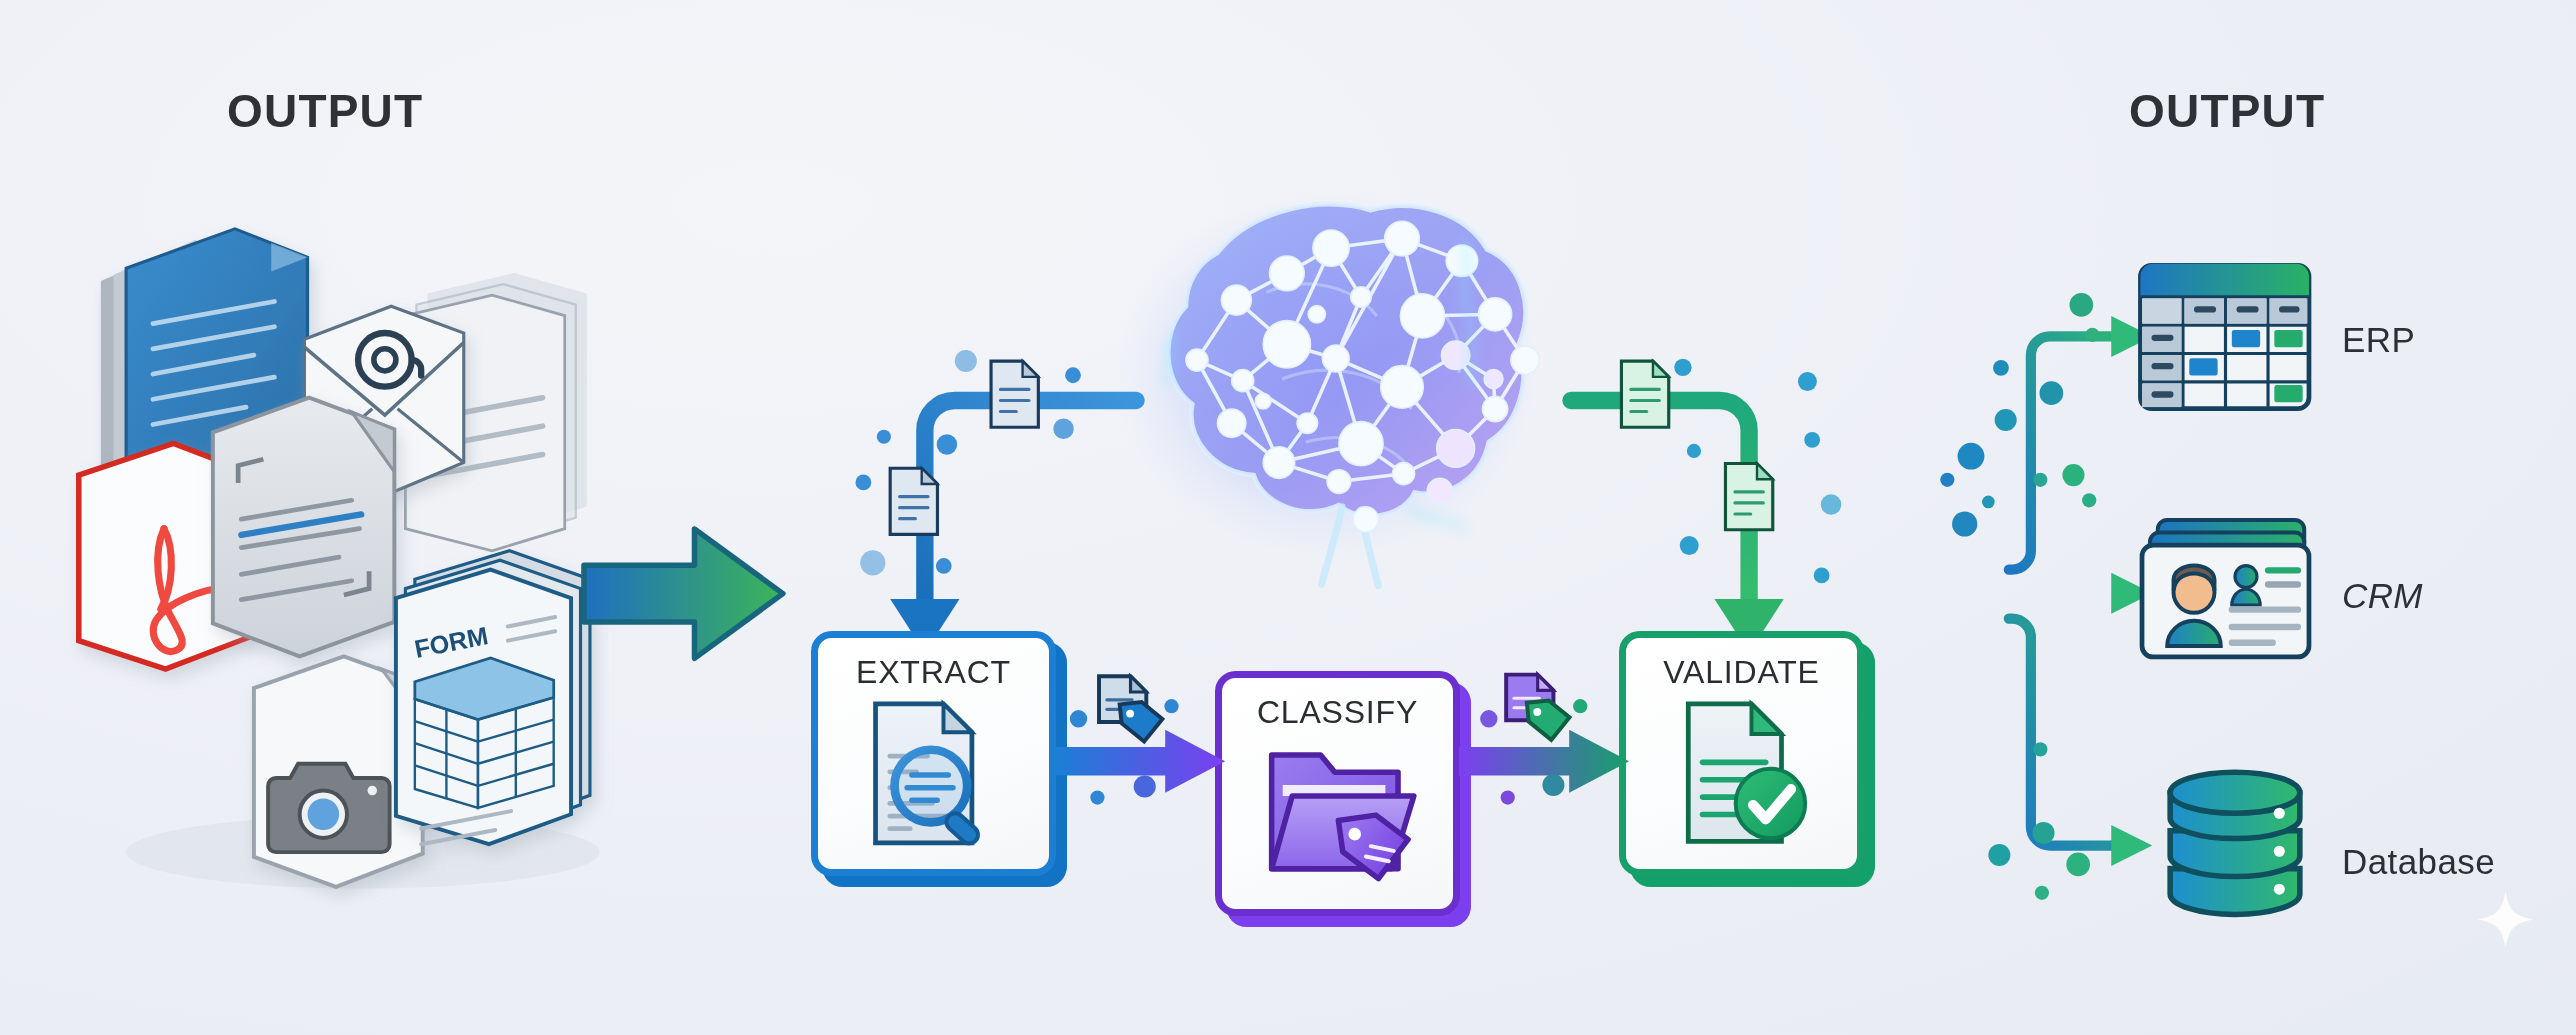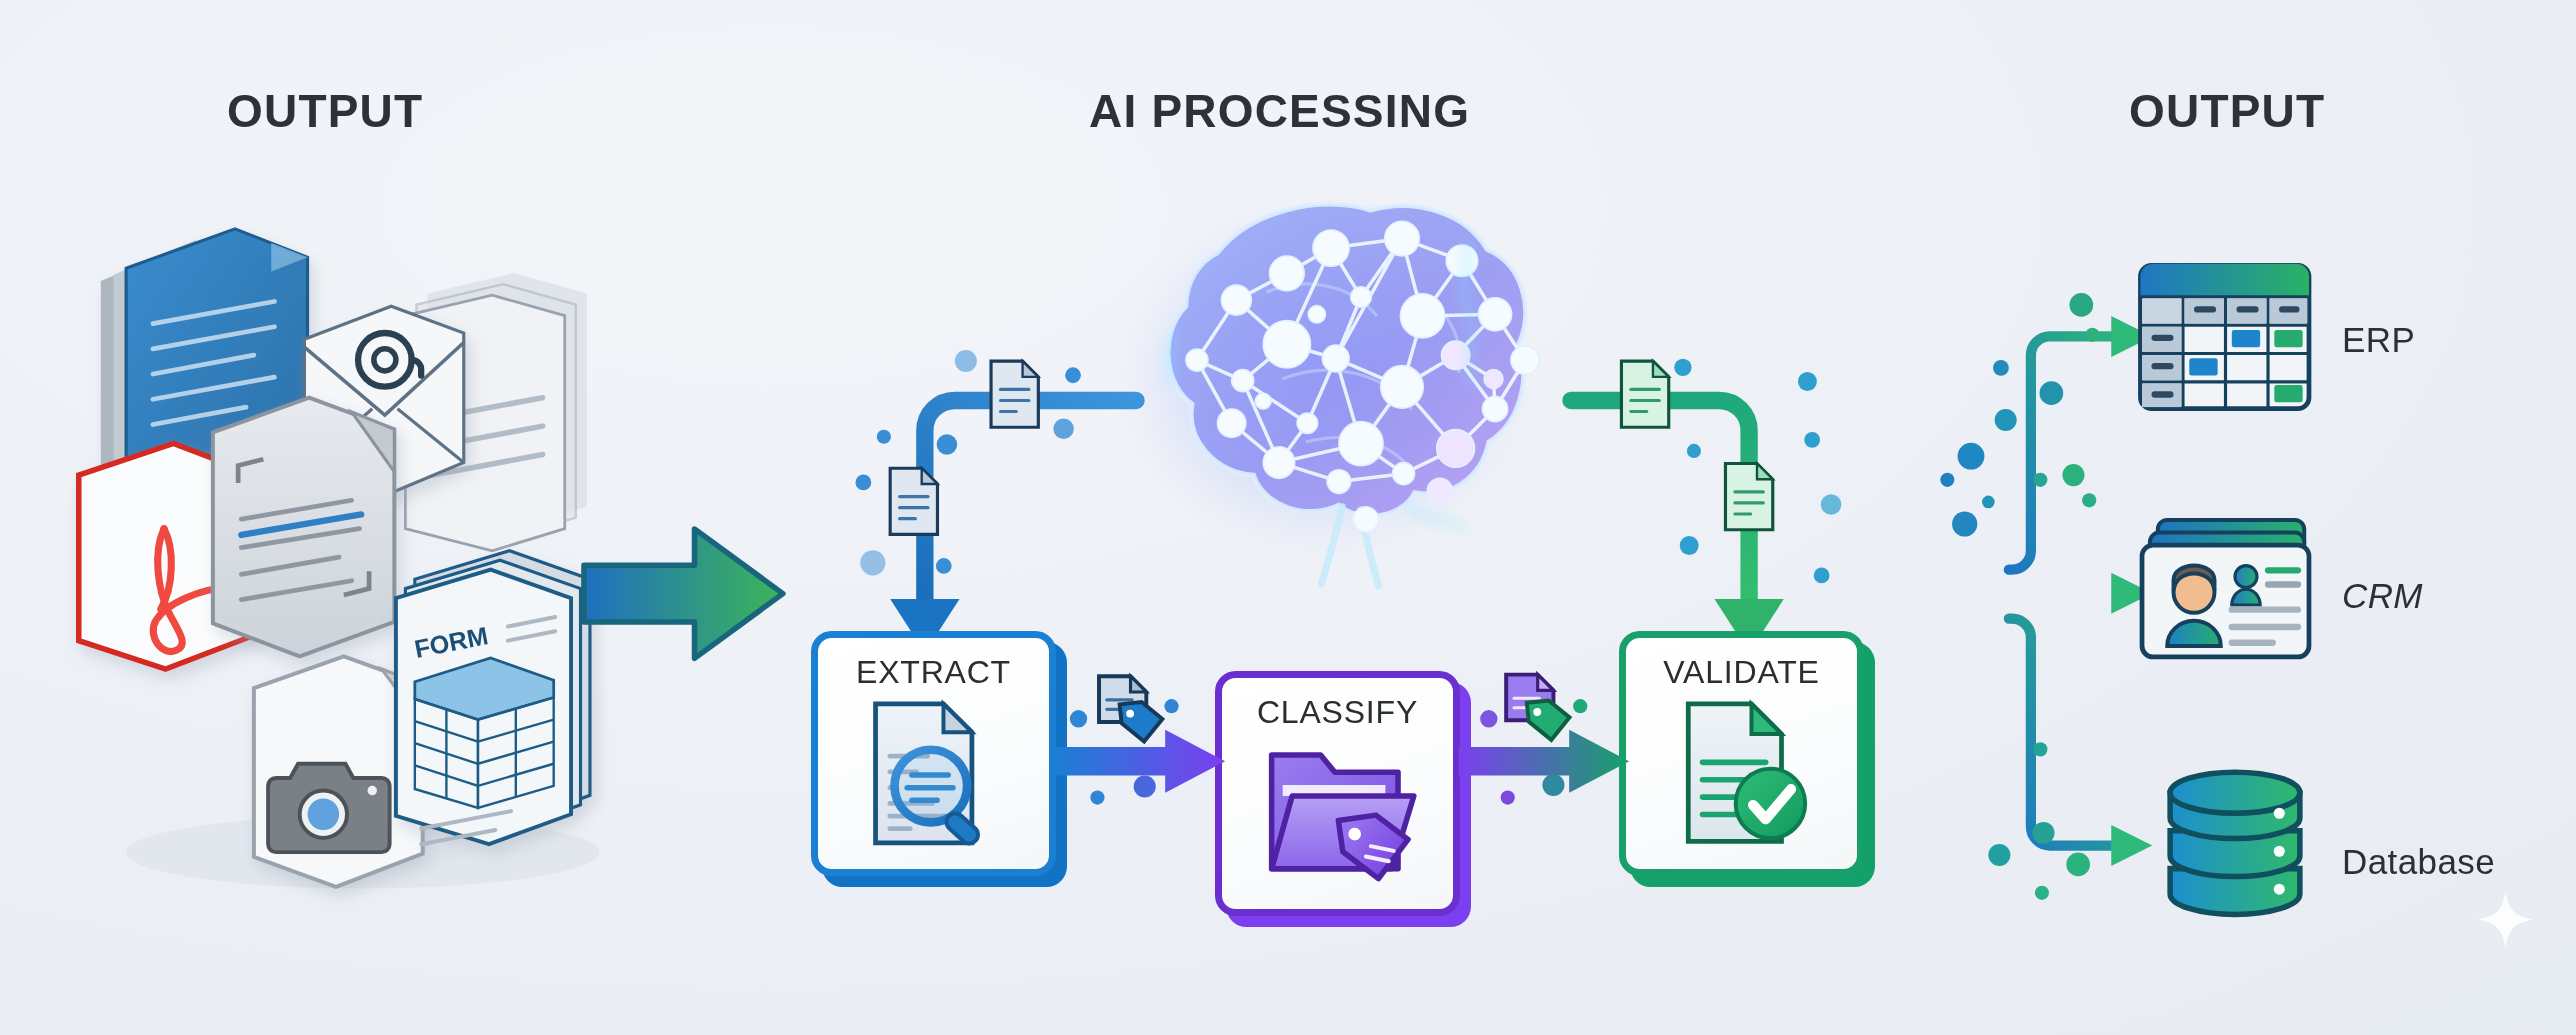--- a/index.html
+++ b/index.html
@@ -65,21 +65,20 @@
   }
 
   svg { display:block; overflow:visible; }
 </style>
 </head>
 <body>
 
 <div id="stage">
 
   <div class="abs heading" style="left:227px; top:88px;">OUTPUT</div>
-  <div class="abs heading" style="left:1089px; top:88px;">AI PROCESSING</div>
   <div class="abs heading" style="left:2129px; top:88px;">OUTPUT</div>
 
   <svg class="abs" style="left:63px; top:221px;" width="568" height="710" viewBox="0 0 720 900">
     <defs>
       <linearGradient id="gBlueDoc" x1="0" y1="0" x2="1" y2="1">
         <stop offset="0" stop-color="#3a8ccd"></stop>
           <stop offset="1" stop-color="#2a6fa8"></stop>
       </linearGradient>
       <linearGradient id="gGray" x1="0" y1="0" x2="0" y2="1">
         <stop offset="0" stop-color="#f2f4f7"></stop>

